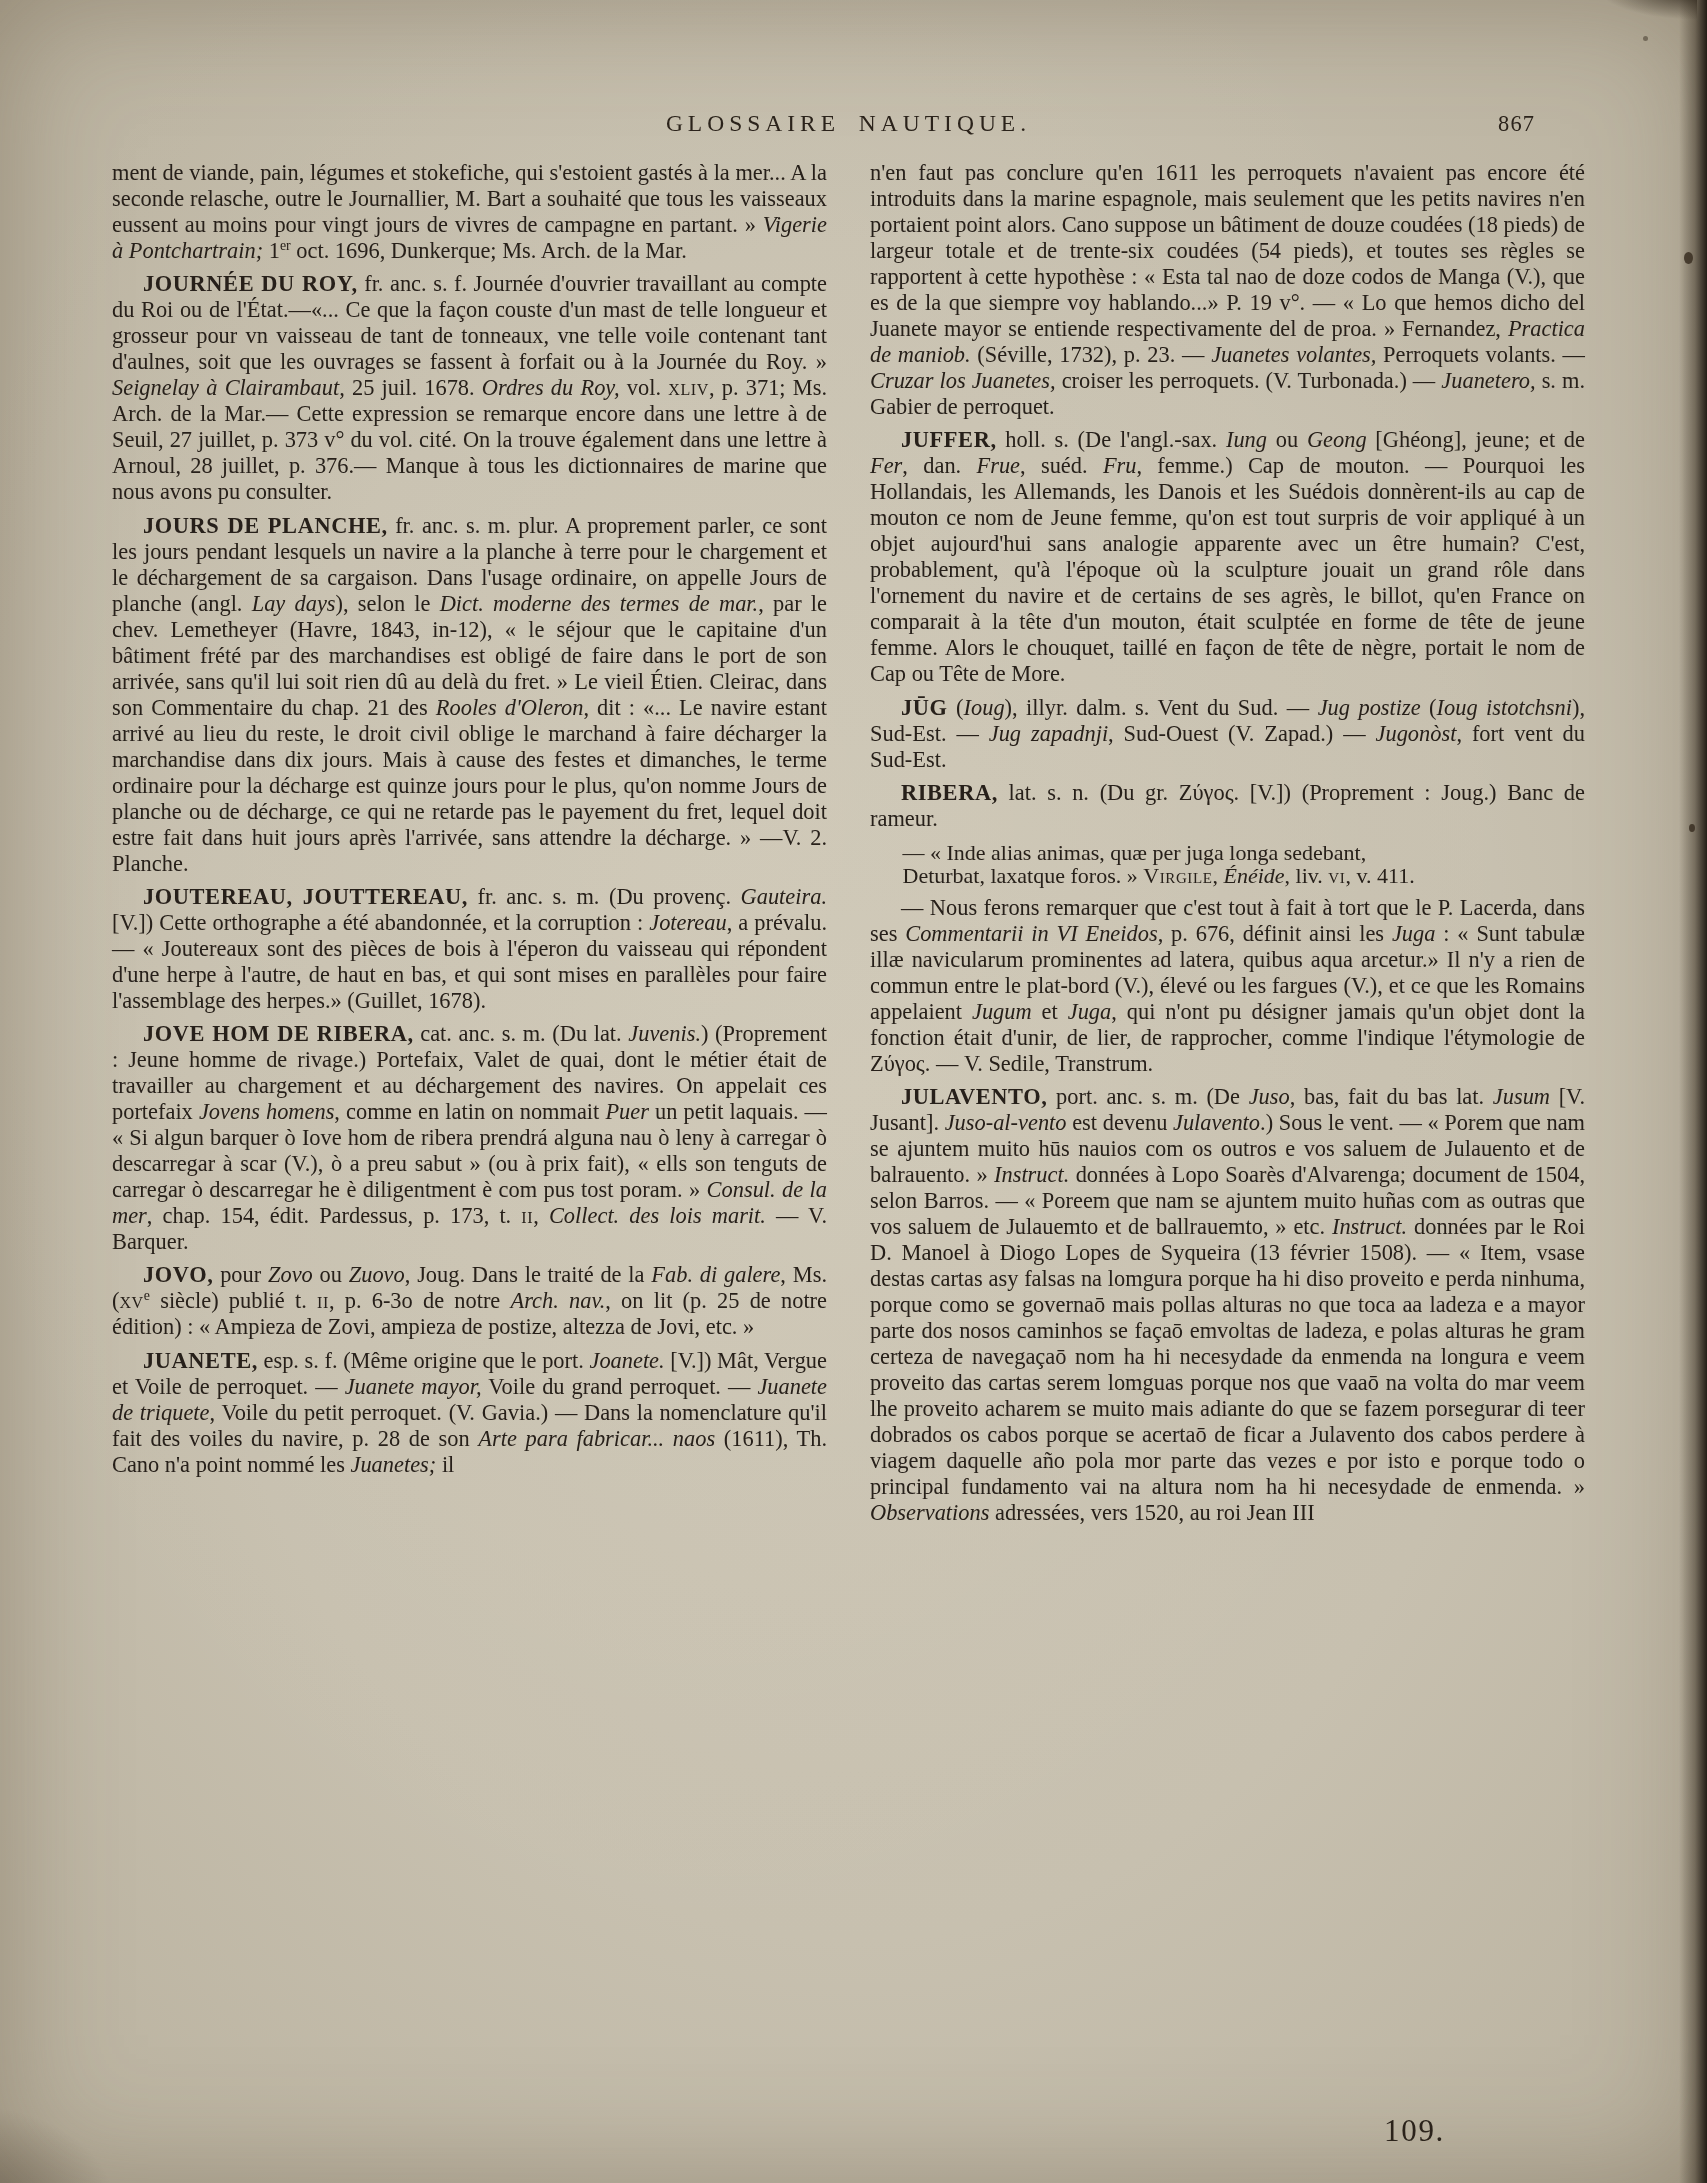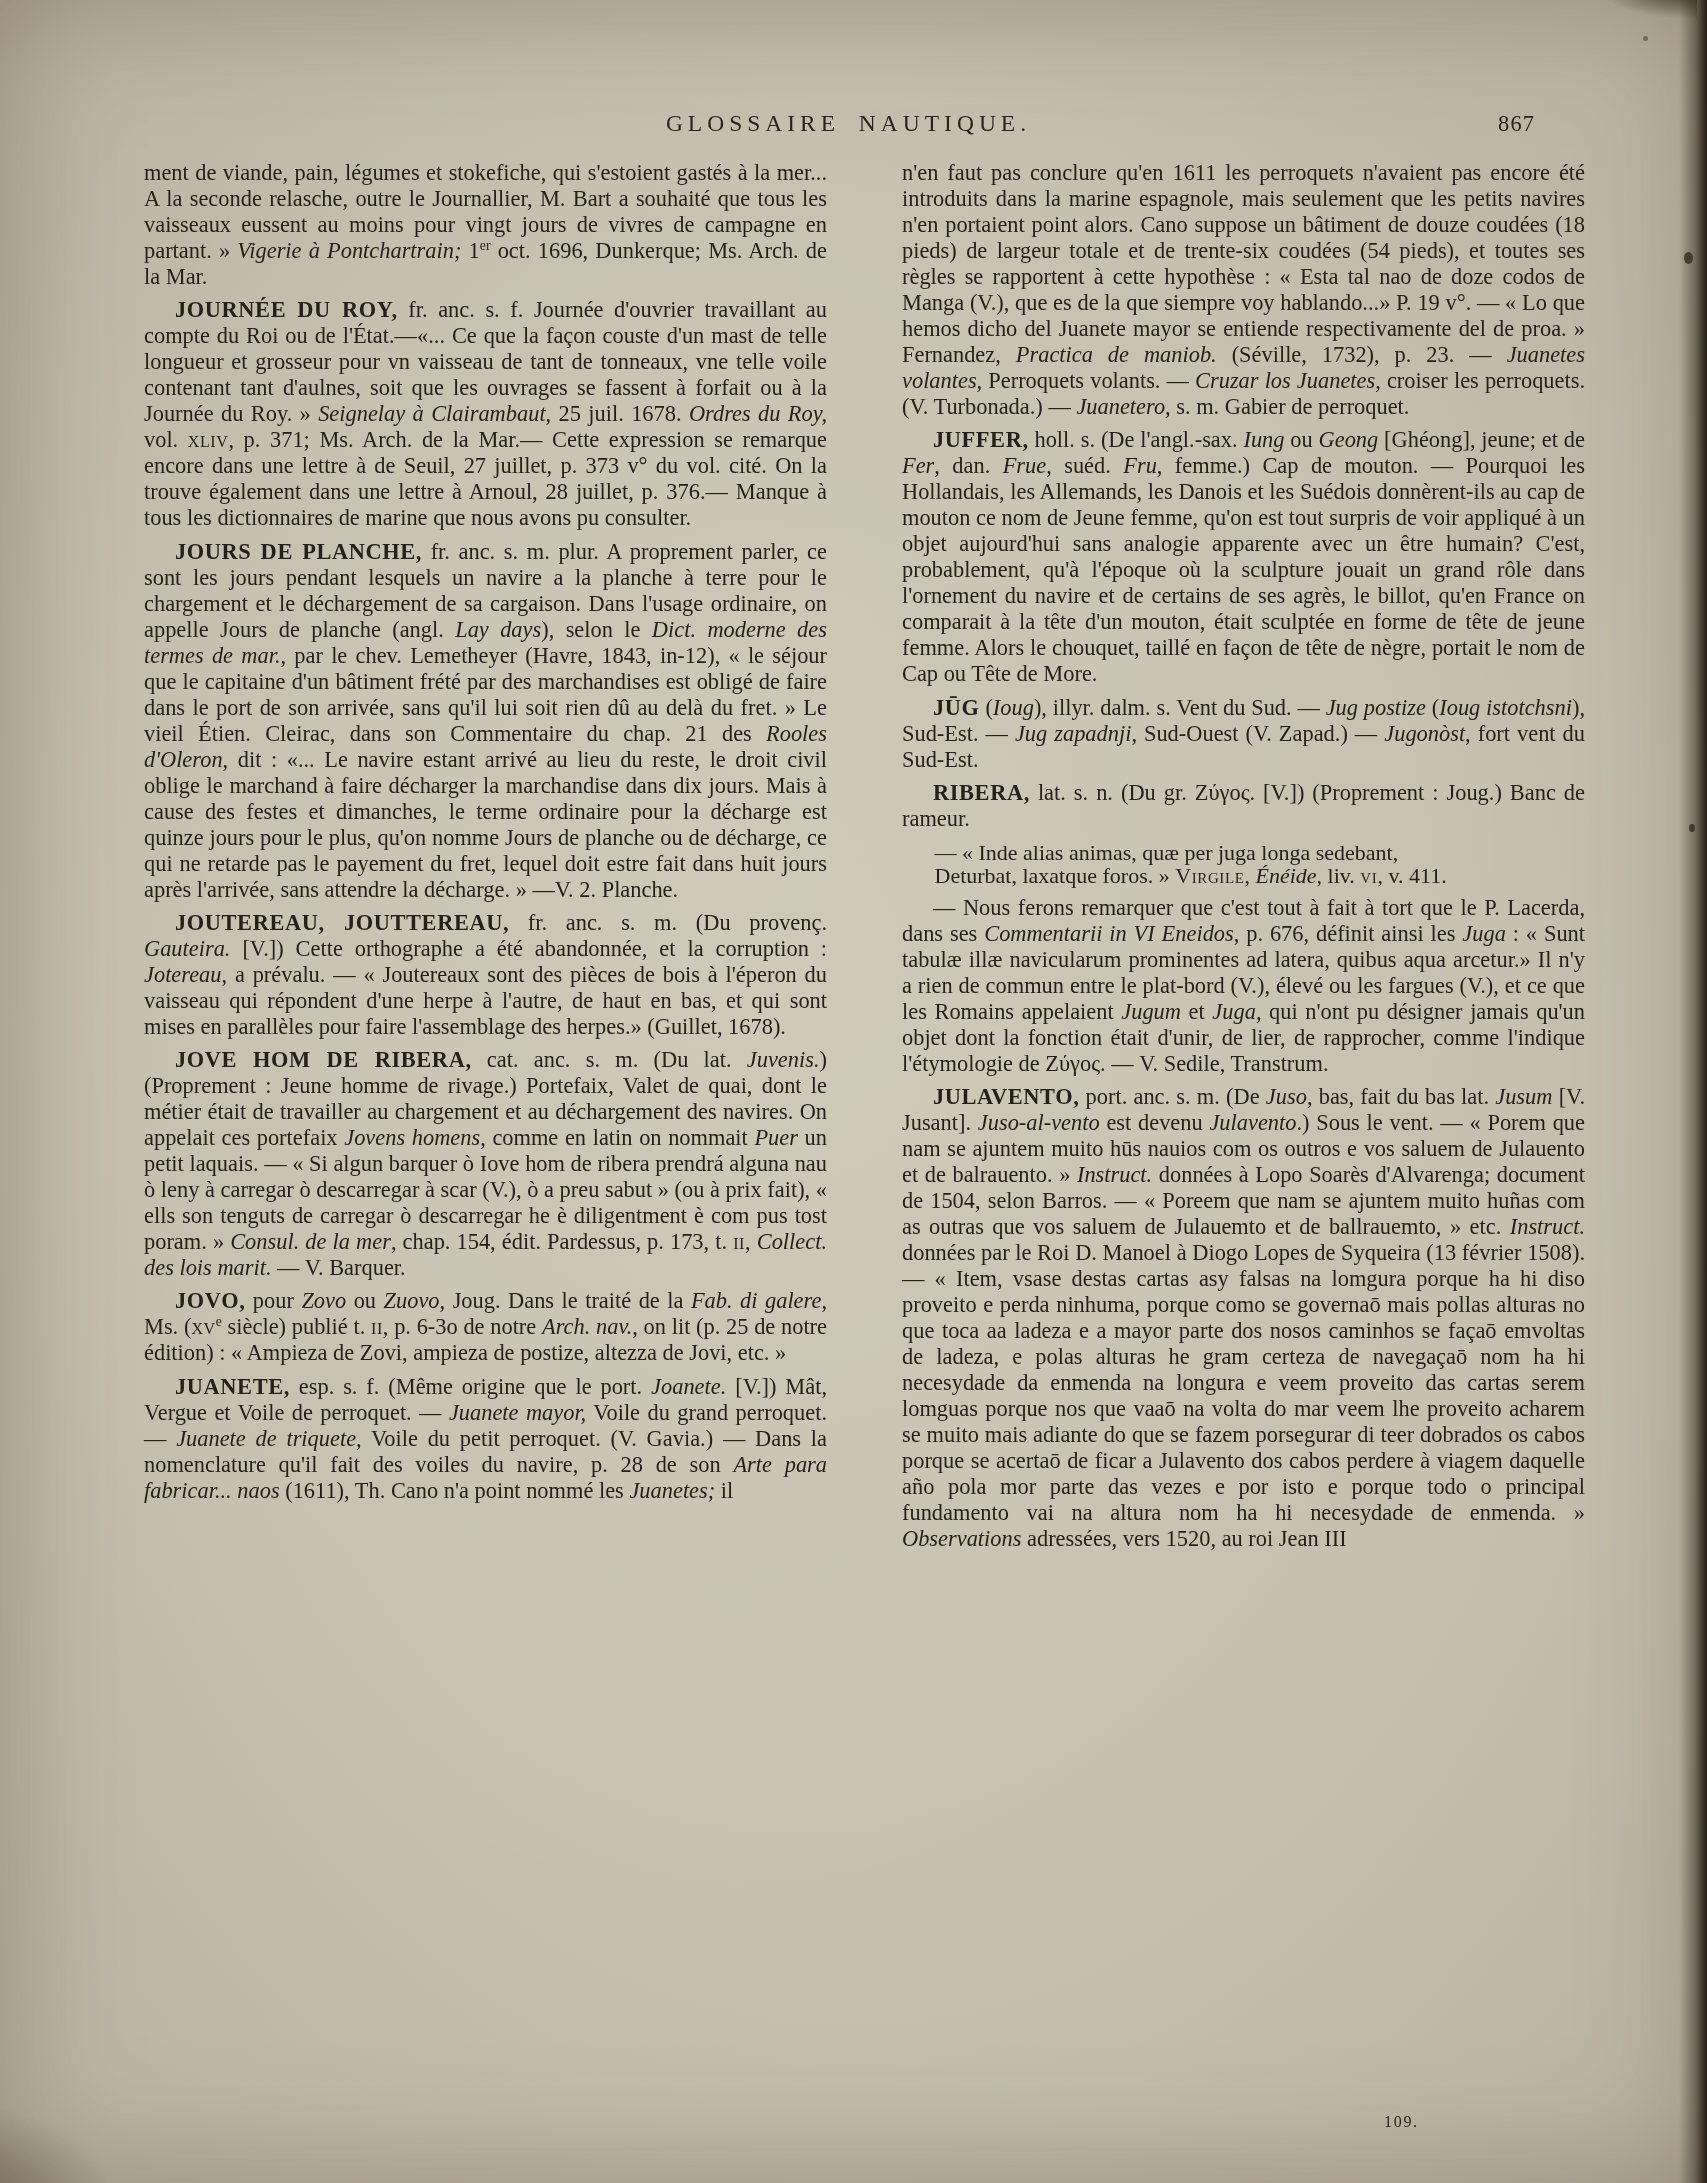--- a/index.html
+++ b/index.html
@@ -43,39 +43,39 @@
   }
   .page-number{
     position:absolute;right:50px;top:1.1px;font-size:22.4px;letter-spacing:1.1px;color:#2b231b;
   }
 
   
   .text-block{
     position:absolute;top:160px;left:112px;width:1473px;
     display:flex;gap:43px;
   }
-  .column{flex:1 1 0;min-width:0;margin-left:32px;}
+  .column{flex:1 1 0;min-width:0;}
   .para{
     margin:0;text-align:justify;font-size:22.4px;line-height:26px;
     hyphens:auto;-webkit-hyphens:auto;
   }
   .para.entry,.para.note{text-indent:31px;margin-top:7.3px;}
   .para.cont{text-indent:0;}
   .para.quote{
     font-size:22px;line-height:23.5px;text-align:left;text-indent:0;
     margin:9px 0 5.6px 32.5px;
   }
   .hw{font-weight:bold;letter-spacing:0.6px;}
   .i{font-style:italic;}
   .sc{font-variant:small-caps;letter-spacing:0.6px;}
   .sup{vertical-align:super;font-size:0.62em;line-height:0;}
 
   .signature{
     position:absolute;left:1384px;top:2113px;
-    font-size:16px;letter-spacing:1.7px;color:#2b231b;
+    font-size:31px;letter-spacing:1.7px;color:#2b231b;
   }
 </style>
 </head>
 <body>
 
 <div class="page">
 
   <div class="scan-edge"></div>
   <div class="scan-corner"></div>
   <div class="corner-bl"></div>

